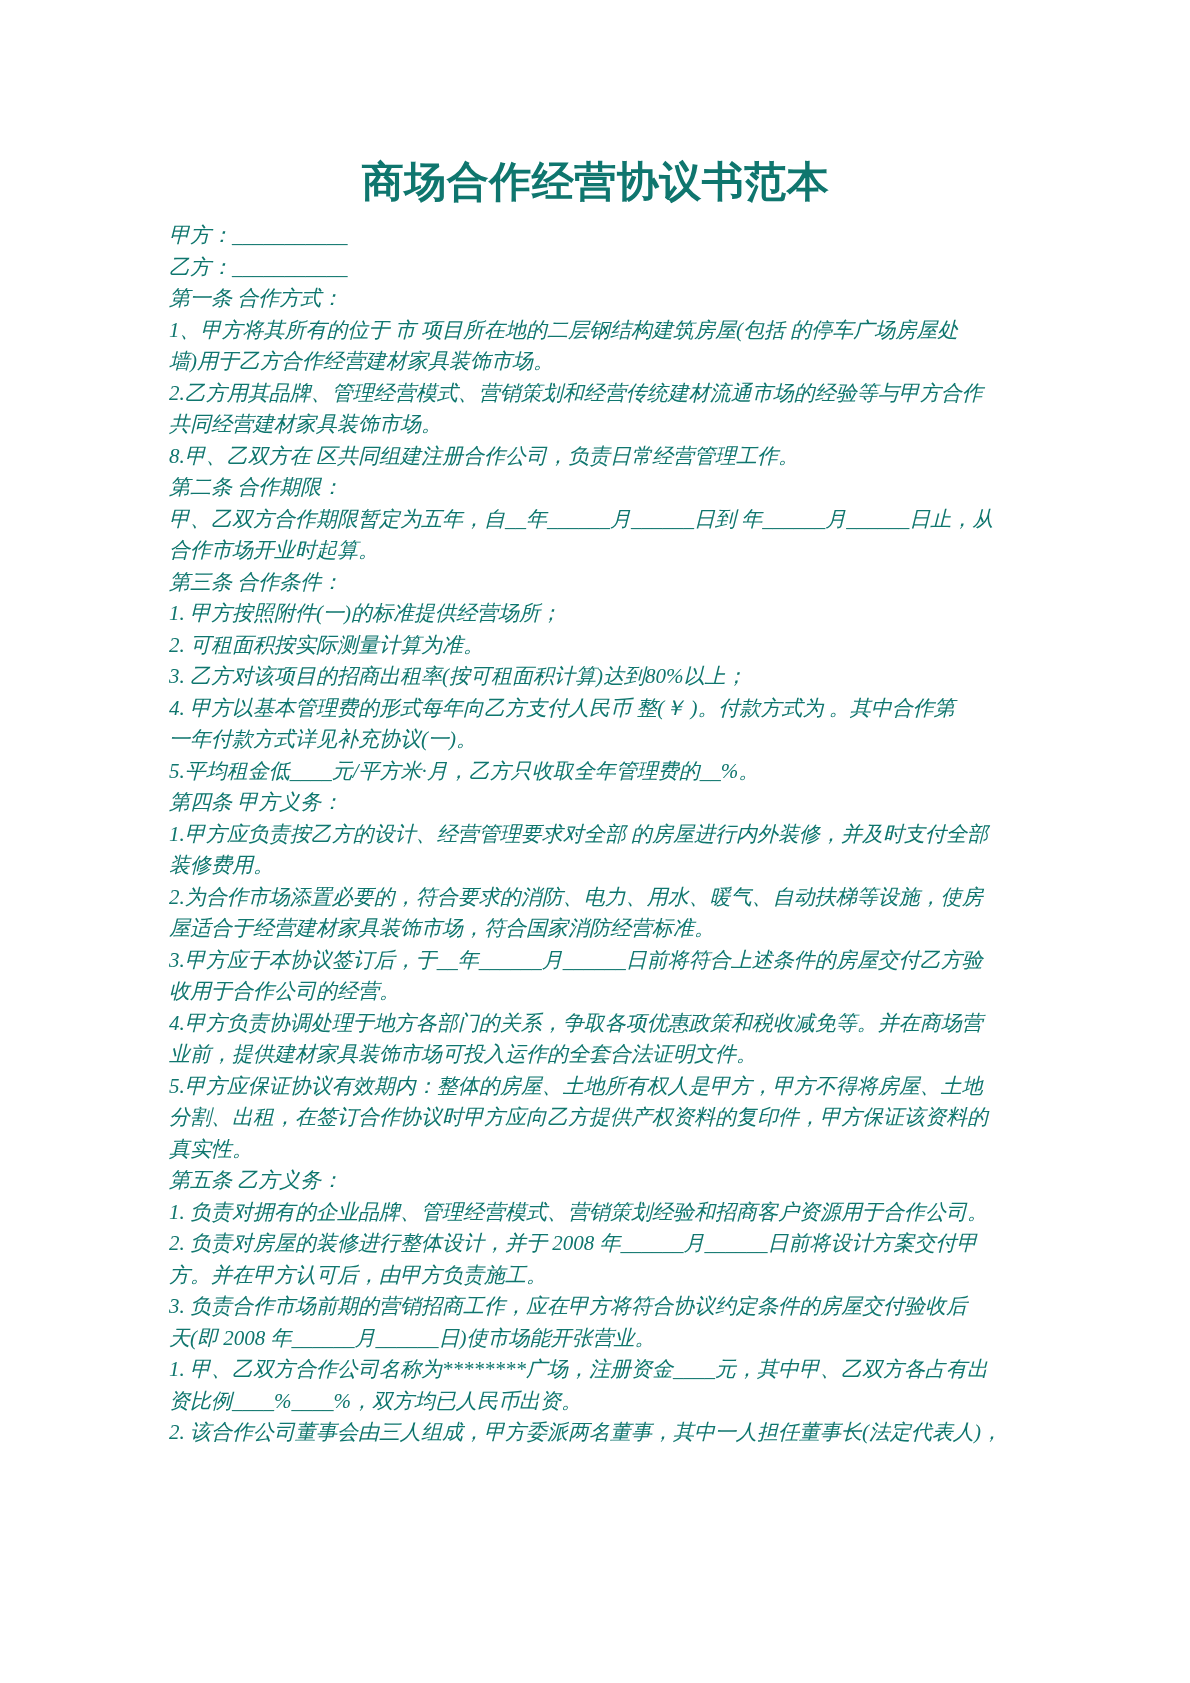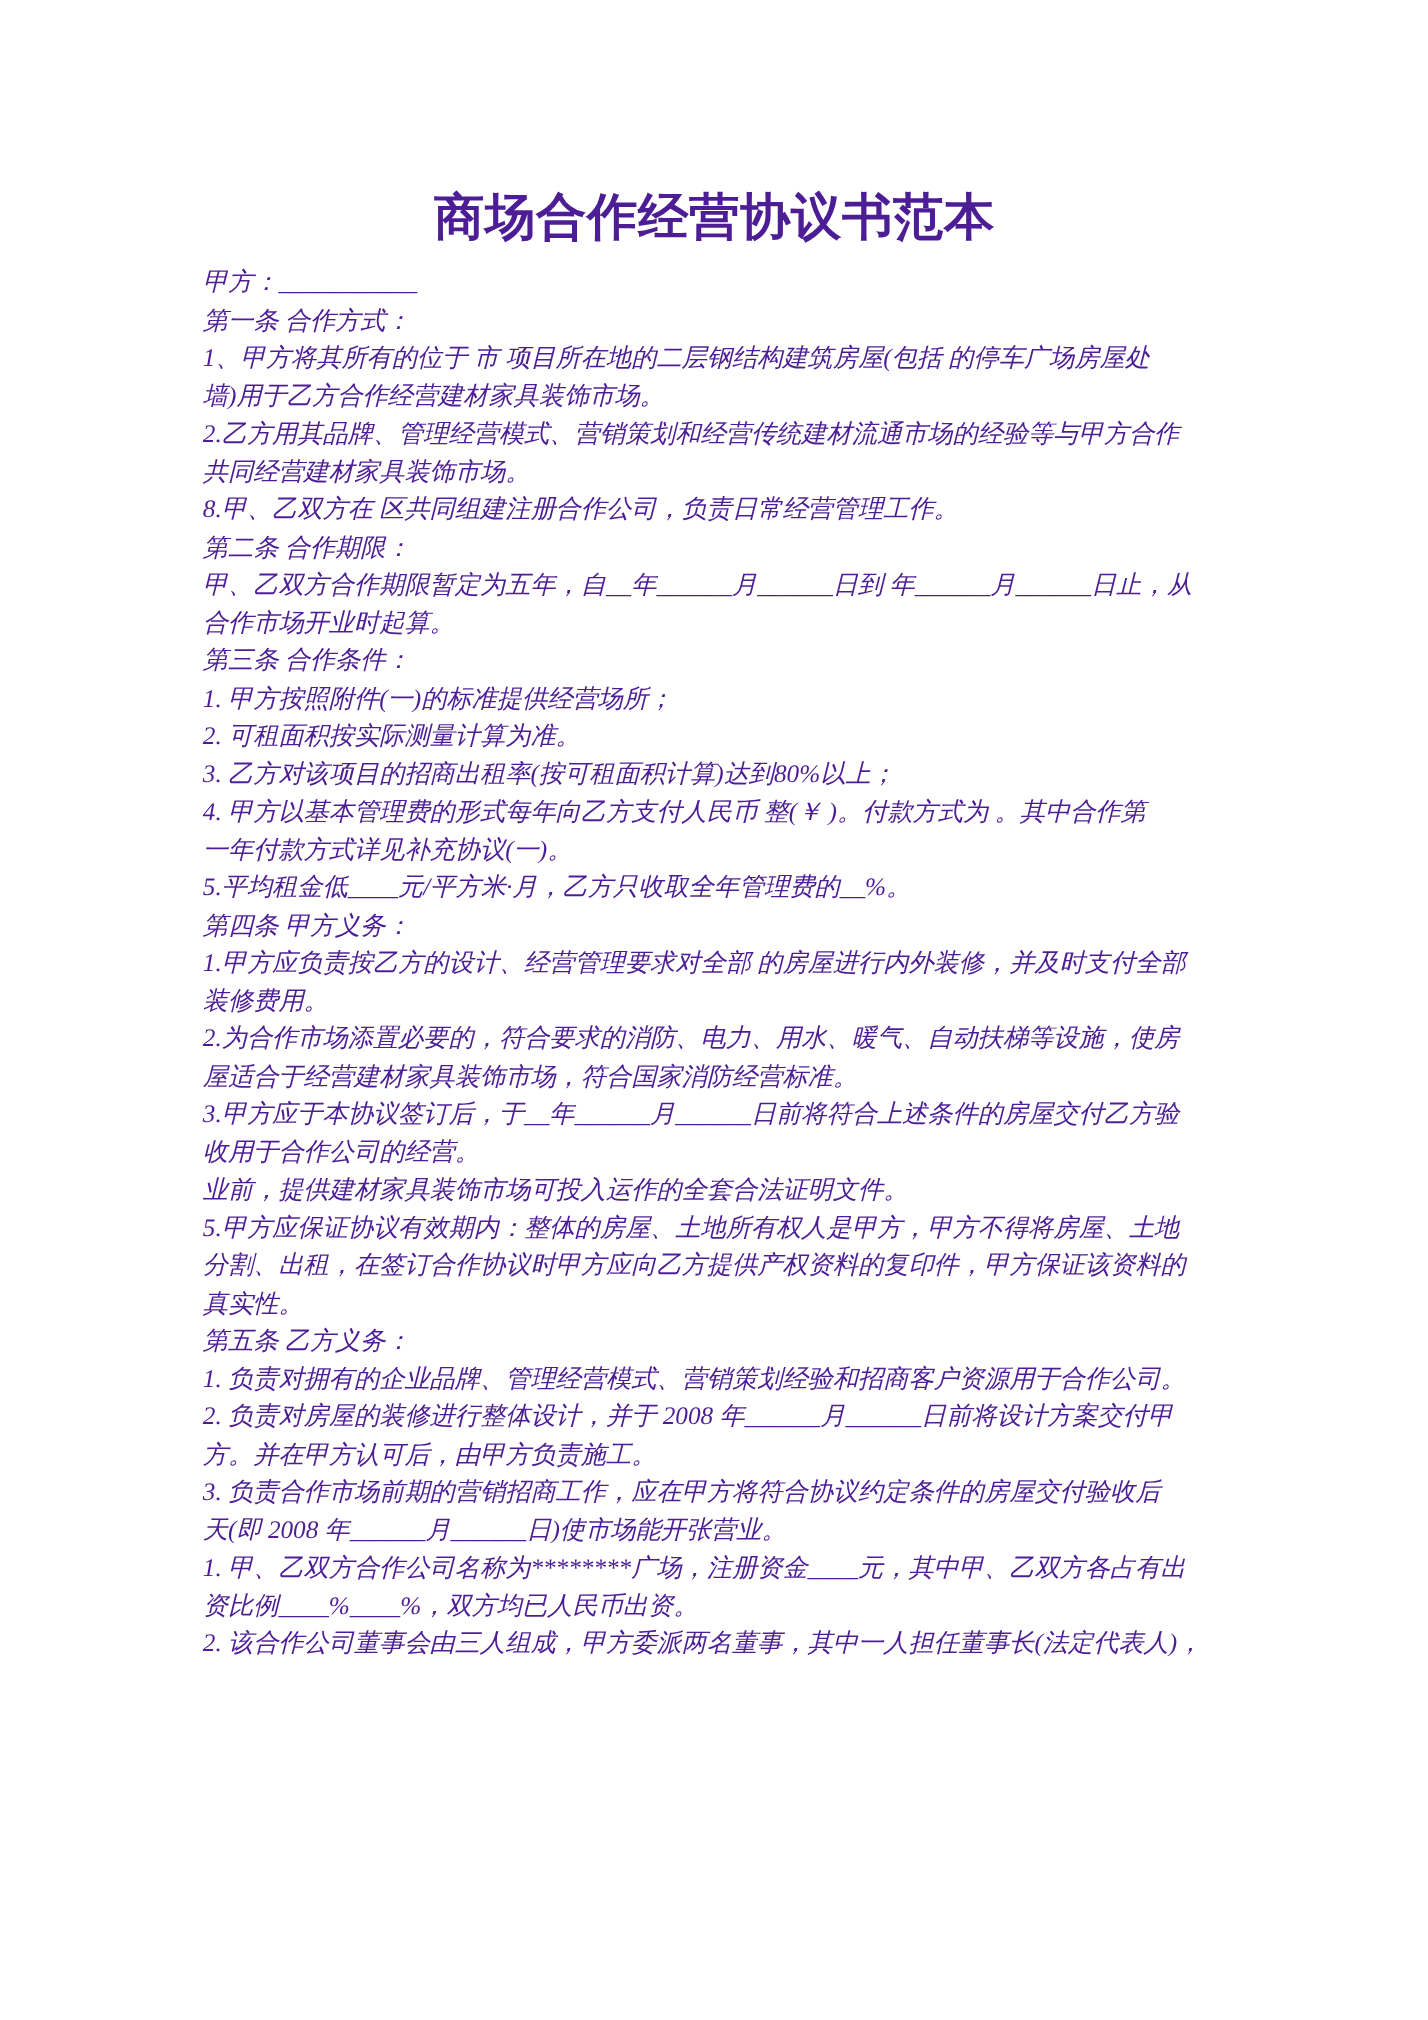--- a/index.html
+++ b/index.html
@@ -39,24 +39,25 @@
     font-family: "Liberation Serif", "DejaVu Serif", serif;
     font-size: 21px;
     line-height: 31.5px;
     white-space: pre;
   }
 </style>
 </head>
 <body>
 
 <div class="page" style="background: rgb(255, 255, 255);">
-  <div class="content" style="color: #4c1d95;">
+  <div class="content" style="color: #0f766e;">
     <h1 class="doc-title">商场合作经营协议书范本</h1>
     <div class="doc-lines">
         <div class="doc-line">甲方：___________</div>
+        <div class="doc-line">乙方：___________</div>
         <div class="doc-line">第一条 合作方式：</div>
         <div class="doc-line">1、甲方将其所有的位于 市 项目所在地的二层钢结构建筑房屋(包括 的停车广场房屋处</div>
         <div class="doc-line">墙)用于乙方合作经营建材家具装饰市场。</div>
         <div class="doc-line">2.乙方用其品牌、管理经营模式、营销策划和经营传统建材流通市场的经验等与甲方合作</div>
         <div class="doc-line">共同经营建材家具装饰市场。</div>
         <div class="doc-line">8.甲、乙双方在 区共同组建注册合作公司，负责日常经营管理工作。</div>
         <div class="doc-line">第二条 合作期限：</div>
         <div class="doc-line">甲、乙双方合作期限暂定为五年，自__年______月______日到 年______月______日止，从</div>
         <div class="doc-line">合作市场开业时起算。</div>
         <div class="doc-line">第三条 合作条件：</div>
@@ -66,20 +67,21 @@
         <div class="doc-line">4. 甲方以基本管理费的形式每年向乙方支付人民币 整(￥ )。付款方式为 。其中合作第</div>
         <div class="doc-line">一年付款方式详见补充协议(一)。</div>
         <div class="doc-line">5.平均租金低____元/平方米·月，乙方只收取全年管理费的__%。</div>
         <div class="doc-line">第四条 甲方义务：</div>
         <div class="doc-line">1.甲方应负责按乙方的设计、经营管理要求对全部 的房屋进行内外装修，并及时支付全部</div>
         <div class="doc-line">装修费用。</div>
         <div class="doc-line">2.为合作市场添置必要的，符合要求的消防、电力、用水、暖气、自动扶梯等设施，使房</div>
         <div class="doc-line">屋适合于经营建材家具装饰市场，符合国家消防经营标准。</div>
         <div class="doc-line">3.甲方应于本协议签订后，于__年______月______日前将符合上述条件的房屋交付乙方验</div>
         <div class="doc-line">收用于合作公司的经营。</div>
+        <div class="doc-line">4.甲方负责协调处理于地方各部门的关系，争取各项优惠政策和税收减免等。并在商场营</div>
         <div class="doc-line">业前，提供建材家具装饰市场可投入运作的全套合法证明文件。</div>
         <div class="doc-line">5.甲方应保证协议有效期内：整体的房屋、土地所有权人是甲方，甲方不得将房屋、土地</div>
         <div class="doc-line">分割、出租，在签订合作协议时甲方应向乙方提供产权资料的复印件，甲方保证该资料的</div>
         <div class="doc-line">真实性。</div>
         <div class="doc-line">第五条 乙方义务：</div>
         <div class="doc-line">1. 负责对拥有的企业品牌、管理经营模式、营销策划经验和招商客户资源用于合作公司。</div>
         <div class="doc-line">2. 负责对房屋的装修进行整体设计，并于 2008 年______月______日前将设计方案交付甲</div>
         <div class="doc-line">方。并在甲方认可后，由甲方负责施工。</div>
         <div class="doc-line">3. 负责合作市场前期的营销招商工作，应在甲方将符合协议约定条件的房屋交付验收后</div>
         <div class="doc-line">天(即 2008 年______月______日)使市场能开张营业。</div>

